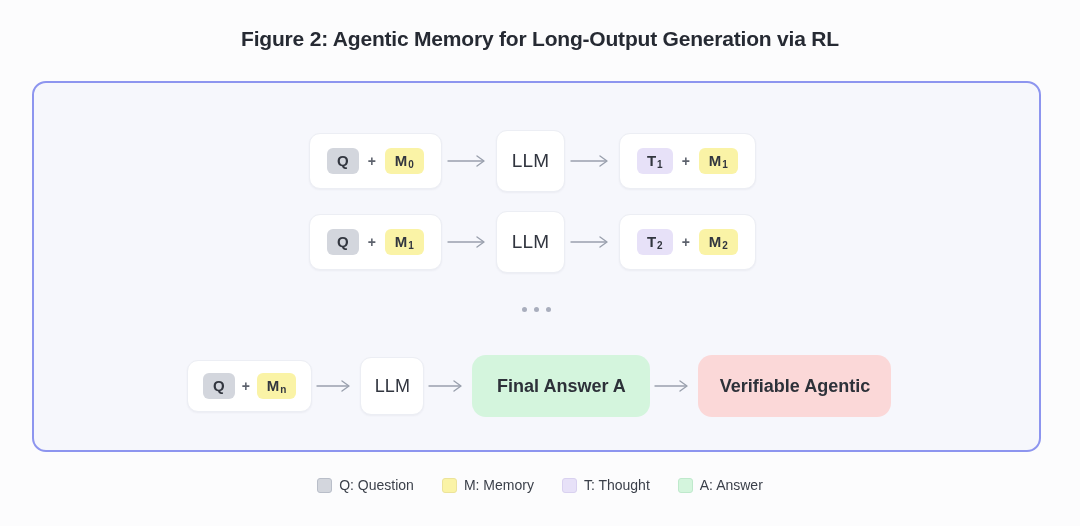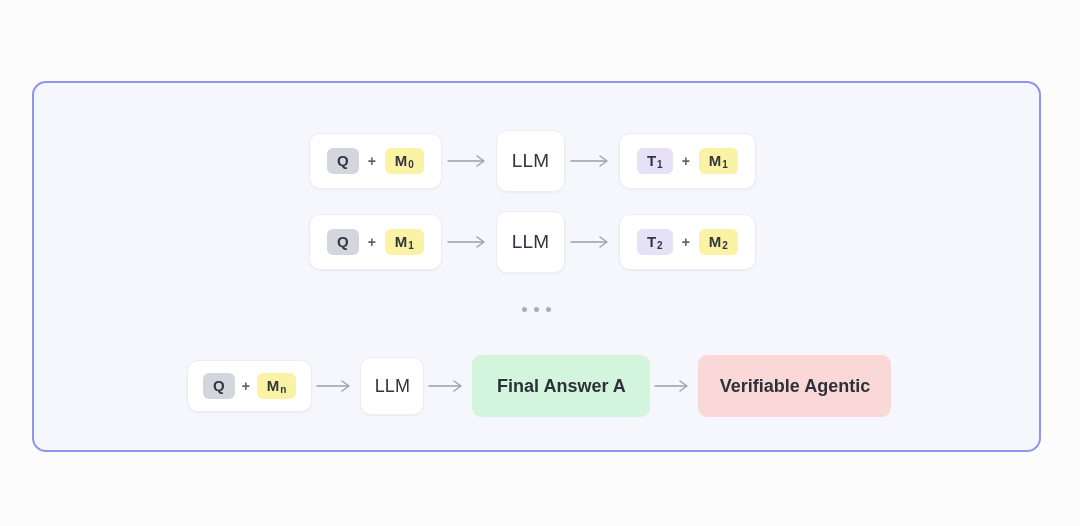--- a/index.html
+++ b/index.html
@@ -132,21 +132,21 @@
   }
   .arrow.short { width: 48px; }
   .arrow svg { display: block; }
 
   
   .result-box {
     height: 62px;
     display: flex;
     align-items: center;
     justify-content: center;
-    border-radius: 9px;
+    border-radius: 14px;
     font-size: 18px;
     font-weight: bold;
     color: #2d3139;
     box-sizing: border-box;
   }
   .answer-box {
     width: 178px;
     background: #d4f5dd;
   }
   .reward-box {
@@ -199,20 +199,21 @@
   .sw-q { background: #d3d6dd; border: 1px solid #b9bec9; }
   .sw-m { background: #faf3a6; border: 1px solid #ece39a; }
   .sw-t { background: #e7e1f8; border: 1px solid #d9d1f0; }
   .sw-a { background: #d4f5dd; border: 1px solid #bfe9cc; }
 </style>
 </head>
 <body>
 
 <div class="page">
 
+  <div class="figure-title">Figure 2: Agentic Memory for Long-Output Generation via RL</div>
 
   <div class="diagram-frame">
 
     <div class="flow-row row-1">
       <div class="node-box combo-box">
         <span class="chip chip-q">
           <span>Q</span>
         </span>
         <span class="plus">+</span>
         <span class="chip chip-m">
@@ -332,14 +333,32 @@
           <path d="M1 7 H32" stroke="#9aa0ad" stroke-width="1.4" fill="none" stroke-linecap="round"></path>
           <path d="M26 2 L33 7 L26 12" stroke="#9aa0ad" stroke-width="1.4" fill="none" stroke-linecap="round" stroke-linejoin="round"></path>
         </svg>
       </div>
 
       <div class="result-box reward-box">Verifiable Agentic</div>
     </div>
 
   </div>
 
+  <div class="legend">
+    <div class="legend-item">
+      <span class="legend-swatch sw-q"></span>
+      <span>Q: Question</span>
+    </div>
+    <div class="legend-item">
+      <span class="legend-swatch sw-m"></span>
+      <span>M: Memory</span>
+    </div>
+    <div class="legend-item">
+      <span class="legend-swatch sw-t"></span>
+      <span>T: Thought</span>
+    </div>
+    <div class="legend-item">
+      <span class="legend-swatch sw-a"></span>
+      <span>A: Answer</span>
+    </div>
+  </div>
 
 </div>
 
 </body></html>

